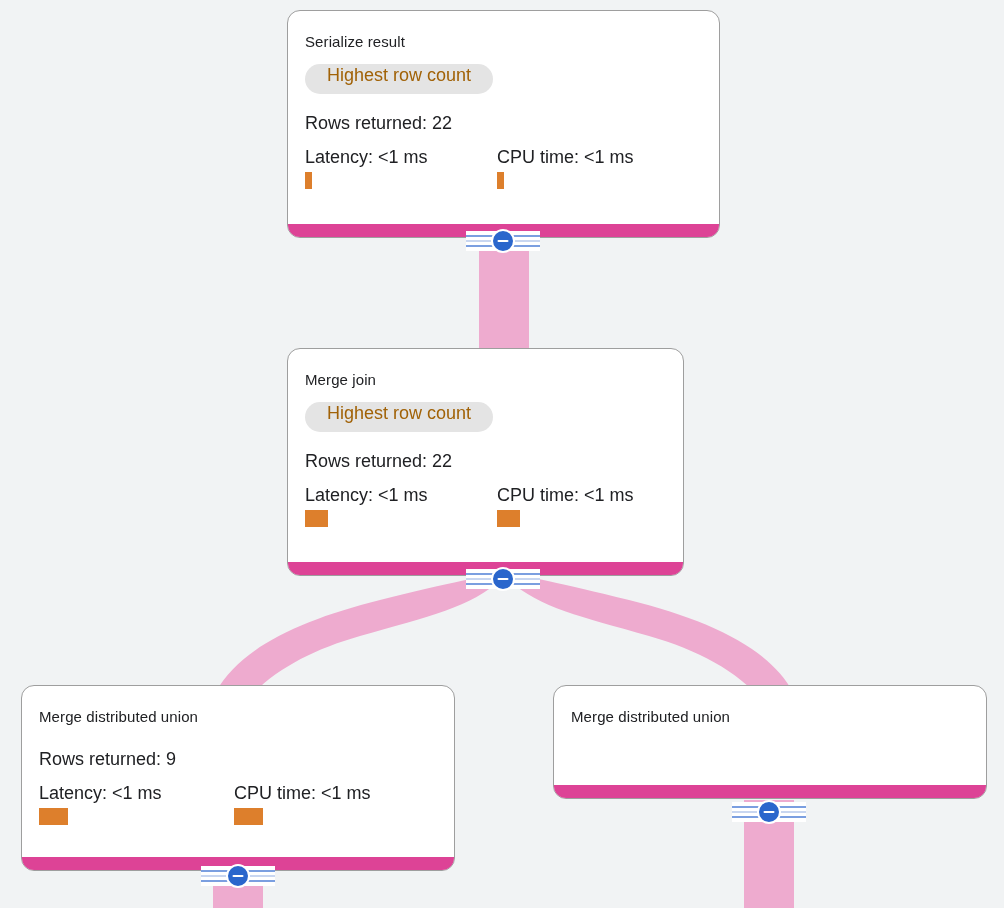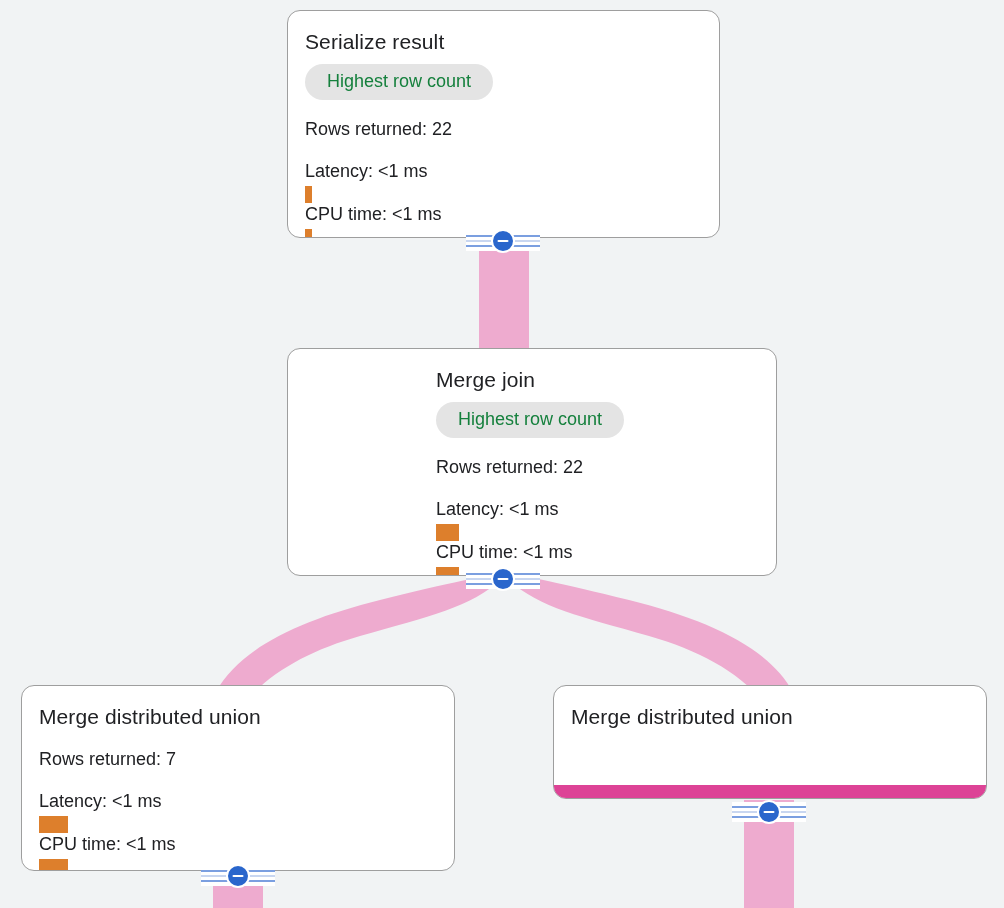--- a/index.html
+++ b/index.html
@@ -45,52 +45,51 @@
     display: flex;
     flex-direction: column;
   }
 
   .node-body {
     padding: 18px 17px 10px 17px;
     flex: 1 1 auto;
   }
 
   .node-title {
-    font-size: 21px;
+    font-size: 15px;
     line-height: 26px;
     font-weight: 500;
     color: #202124;
     letter-spacing: 0.1px;
     white-space: nowrap;
   }
 
   .chip {
     display: inline-block;
     margin-top: 9px;
-    padding: 7px 22px 8px 22px;
+    padding: 1px 22px 8px 22px;
     background: #e4e4e4;
     border-radius: 18px;
-    color: #15803d;
+    color: #a16207;
     font-size: 18px;
     line-height: 21px;
     white-space: nowrap;
   }
 
   .rows {
     margin-top: 18px;
     font-size: 18px;
     line-height: 22px;
     color: #202124;
     white-space: nowrap;
   }
 
   .metrics {
-    margin-top: 20px;
+    margin-top: 12px;
     display: flex;
-    flex-direction: column;
   }
 
   .metric {
     display: flex;
     flex-direction: column;
   }
 
   .metric-label {
     font-size: 18px;
     line-height: 22px;
@@ -200,21 +199,21 @@
   <div class="collapse" style="left:503px; top:241px;">
     <svg class="rails" viewBox="0 0 74 26" width="74" height="26">
       <rect x="0" y="3" width="74" height="20" fill="#ffffff"></rect>
       <line x1="0" y1="8" x2="74" y2="8" stroke="#7b9fe0" stroke-width="2"></line>
       <line x1="0" y1="13" x2="74" y2="13" stroke="#c8d6f0" stroke-width="2"></line>
       <line x1="0" y1="18" x2="74" y2="18" stroke="#7b9fe0" stroke-width="2"></line>
     </svg>
     <span class="knob"></span>
   </div>
 
-  <div class="node" style="left:287px; top:348px; width:490px; height:228px;align-items:center;">
+  <div class="node" style="left:287px; top:348px; width:397px; height:228px;">
     <div class="node-body">
       <div class="node-title">Merge join</div>
       <div class="chip">Highest row count</div>
       <div class="rows">Rows returned: 22</div>
       <div class="metrics">
         <div class="metric" style="width:192px;">
           <span class="metric-label">Latency: &lt;1 ms</span>
           <span class="metric-bar" style="width:23px;"></span>
         </div>
         <div class="metric">
@@ -232,21 +231,21 @@
       <line x1="0" y1="8" x2="74" y2="8" stroke="#7b9fe0" stroke-width="2"></line>
       <line x1="0" y1="13" x2="74" y2="13" stroke="#c8d6f0" stroke-width="2"></line>
       <line x1="0" y1="18" x2="74" y2="18" stroke="#7b9fe0" stroke-width="2"></line>
     </svg>
     <span class="knob"></span>
   </div>
 
   <div class="node" style="left:21px; top:685px; width:434px; height:186px;">
     <div class="node-body">
       <div class="node-title">Merge distributed union</div>
-      <div class="rows">Rows returned: 7</div>
+      <div class="rows">Rows returned: 9</div>
       <div class="metrics">
         <div class="metric" style="width:195px;">
           <span class="metric-label">Latency: &lt;1 ms</span>
           <span class="metric-bar" style="width:29px;"></span>
         </div>
         <div class="metric">
           <span class="metric-label">CPU time: &lt;1 ms</span>
           <span class="metric-bar" style="width:29px;"></span>
         </div>
       </div>

